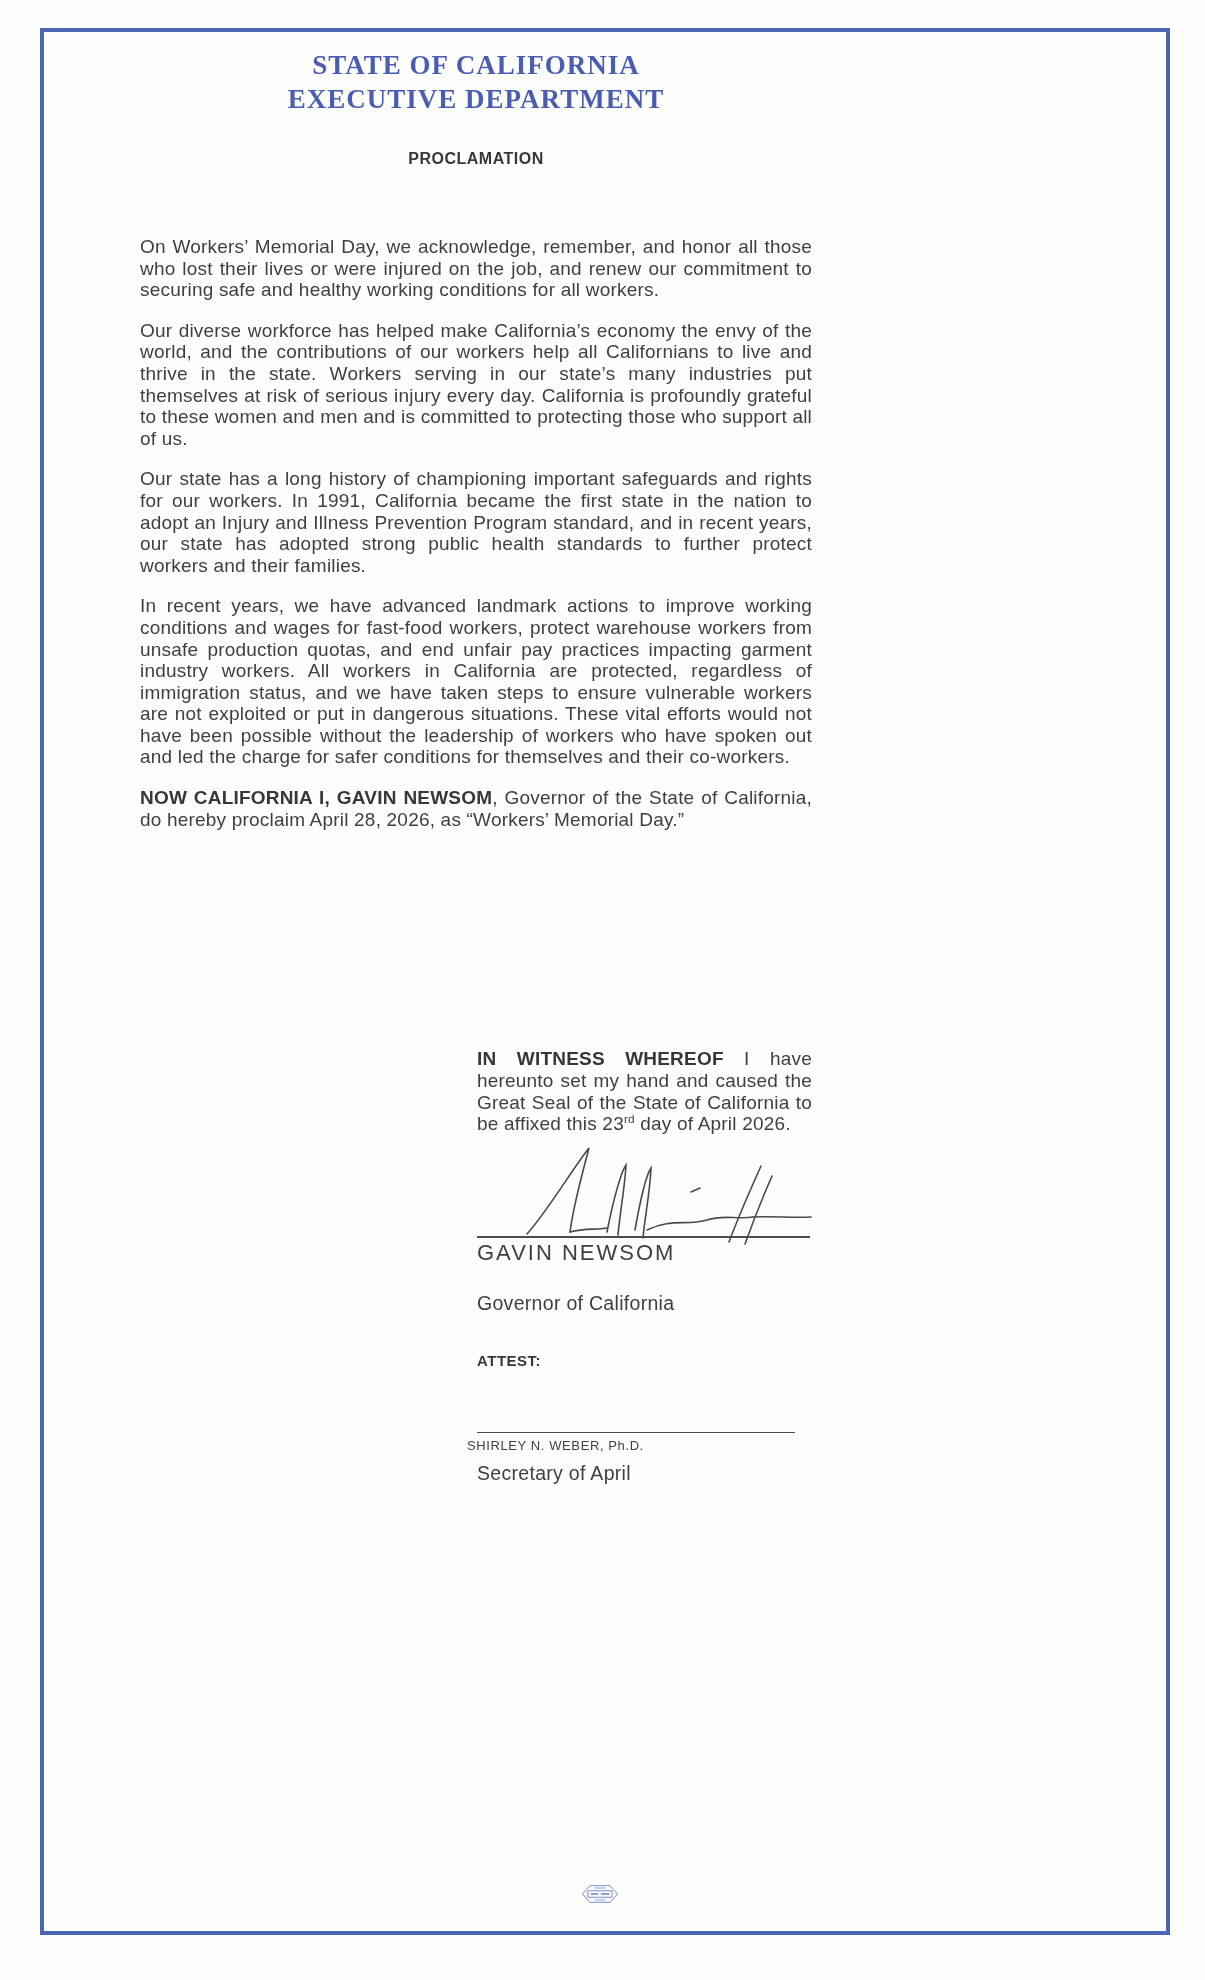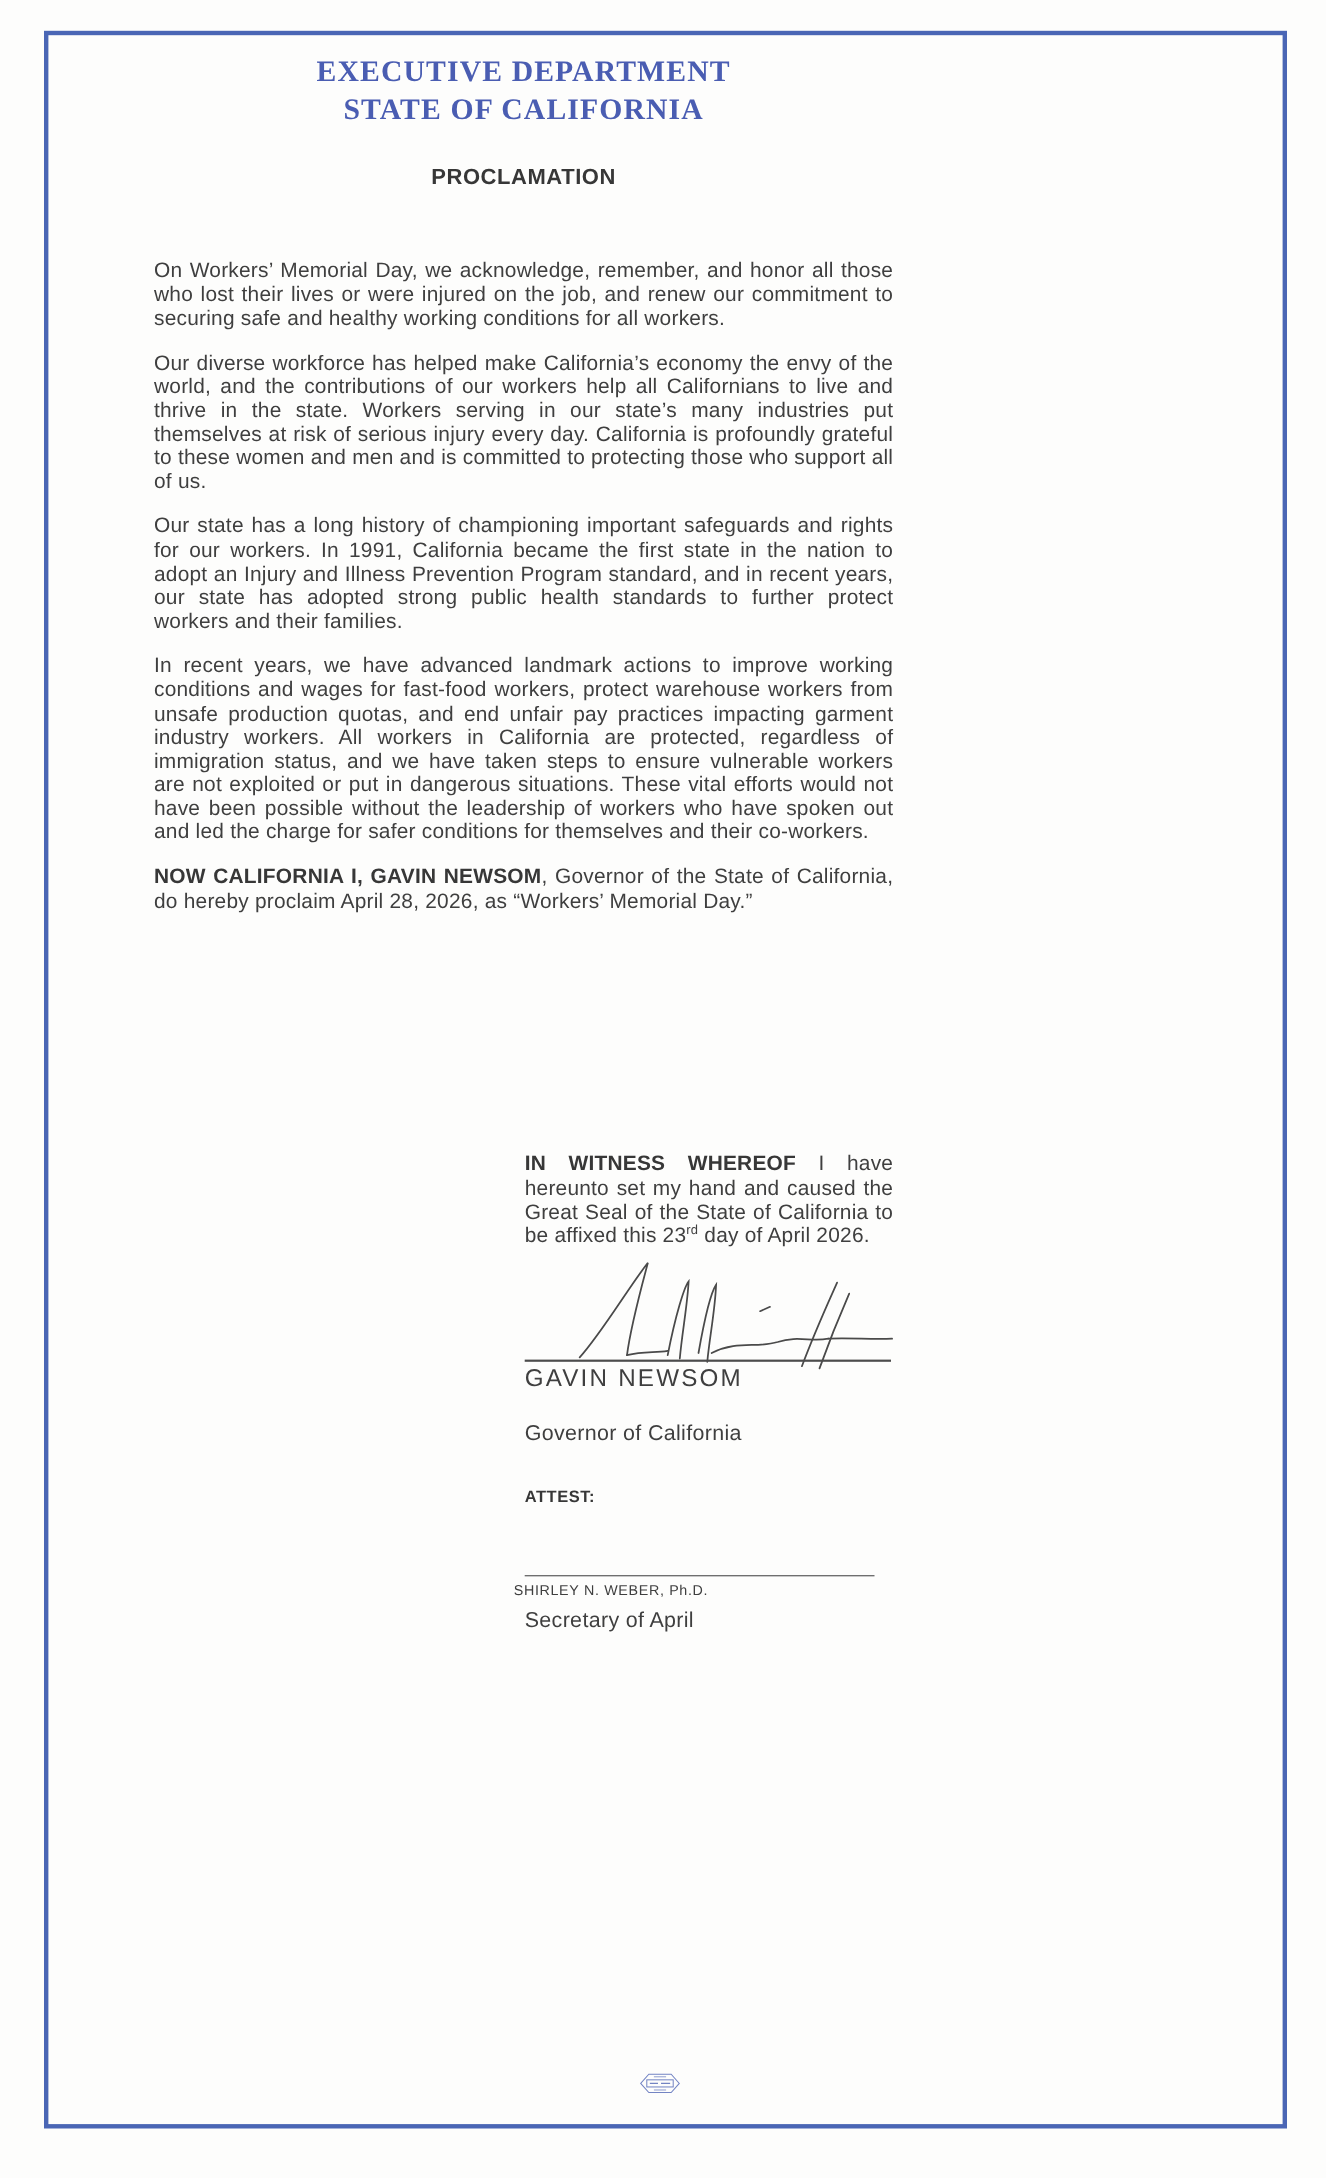--- a/index.html
+++ b/index.html
@@ -27,21 +27,21 @@
     font-size: 27px;
     line-height: 34px;
     letter-spacing: 1px;
     color: #4a5db2;
   }
   .proc-title {
     position: absolute;
     left: 140px; top: 150px; width: 672px;
     text-align: center;
     font-weight: bold;
-    font-size: 20px;
+    font-size: 16px;
     letter-spacing: 0.5px;
     color: #373737;
   }
   .body-text {
     position: absolute;
     left: 140px; top: 224px; width: 672px;
     font-size: 19px;
     line-height: 21.6px;
     letter-spacing: 0.2px;
     text-align: justify;
@@ -105,22 +105,22 @@
     width: 48px; height: 24px;
     opacity: 0.85;
   }
 </style>
 </head>
 <body>
 
 <div class="page-border"></div>
 
 <div class="dept-header">
+  <div>STATE OF CALIFORNIA</div>
   <div>EXECUTIVE DEPARTMENT</div>
-  <div>STATE OF CALIFORNIA</div>
 </div>
 
 <div class="proc-title">PROCLAMATION</div>
 
 <div class="body-text">
   <p><span>On Workers’ Memorial Day, we acknowledge, remember, and honor all those who lost their lives or were injured on the job, and renew our commitment to securing safe and healthy working conditions for all workers.</span></p>
   <p><span>Our diverse workforce has helped make California’s economy the envy of the world, and the contributions of our workers help all Californians to live and thrive in the state. Workers serving in our state’s many industries put themselves at risk of serious injury every day. California is profoundly grateful to these women and men and is committed to protecting those who support all of us.</span></p>
   <p><span>Our state has a long history of championing important safeguards and rights for our workers. In 1991, California became the first state in the nation to adopt an Injury and Illness Prevention Program standard, and in recent years, our state has adopted strong public health standards to further protect workers and their families.</span></p>
   <p><span>In recent years, we have advanced landmark actions to improve working conditions and wages for fast-food workers, protect warehouse workers from unsafe production quotas, and end unfair pay practices impacting garment industry workers. All workers in California are protected, regardless of immigration status, and we have taken steps to ensure vulnerable workers are not exploited or put in dangerous situations. These vital efforts would not have been possible without the leadership of workers who have spoken out and led the charge for safer conditions for themselves and their co-workers.</span></p>
   <p><span class="b">NOW CALIFORNIA I, GAVIN NEWSOM</span><span>, Governor of the State of California, do hereby proclaim April 28, 2026, as “Workers’ Memorial Day.”</span></p>

